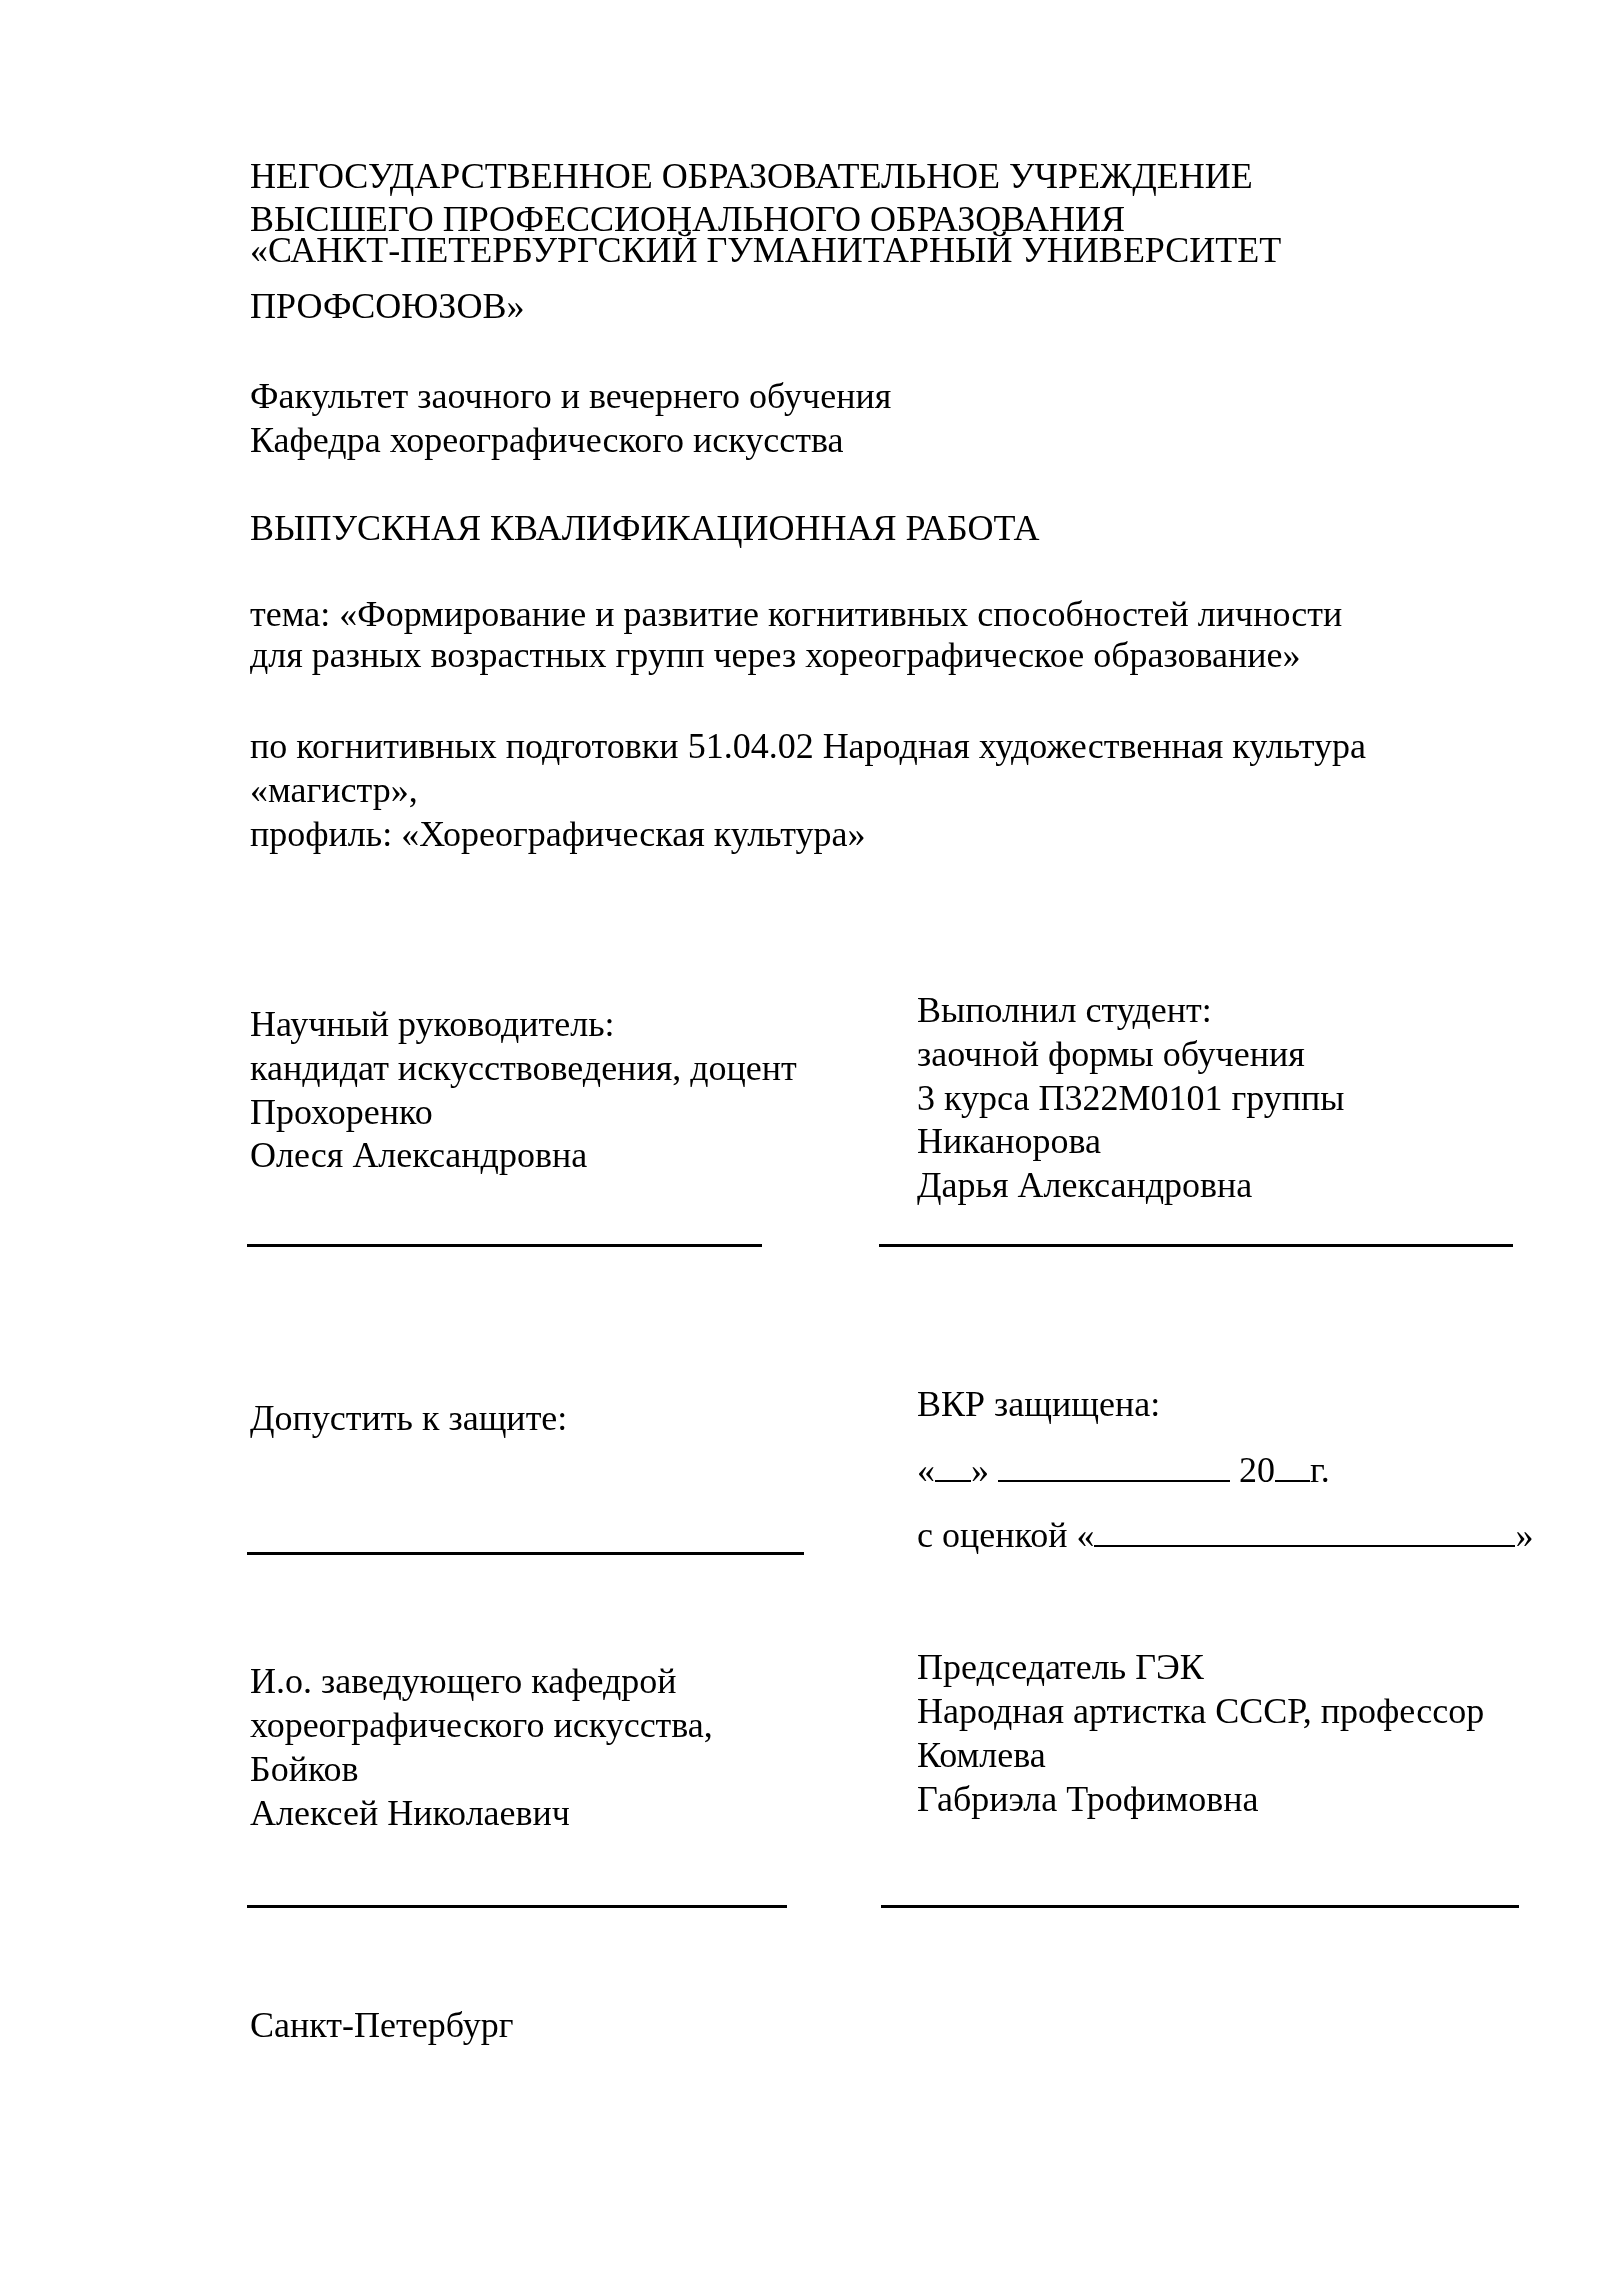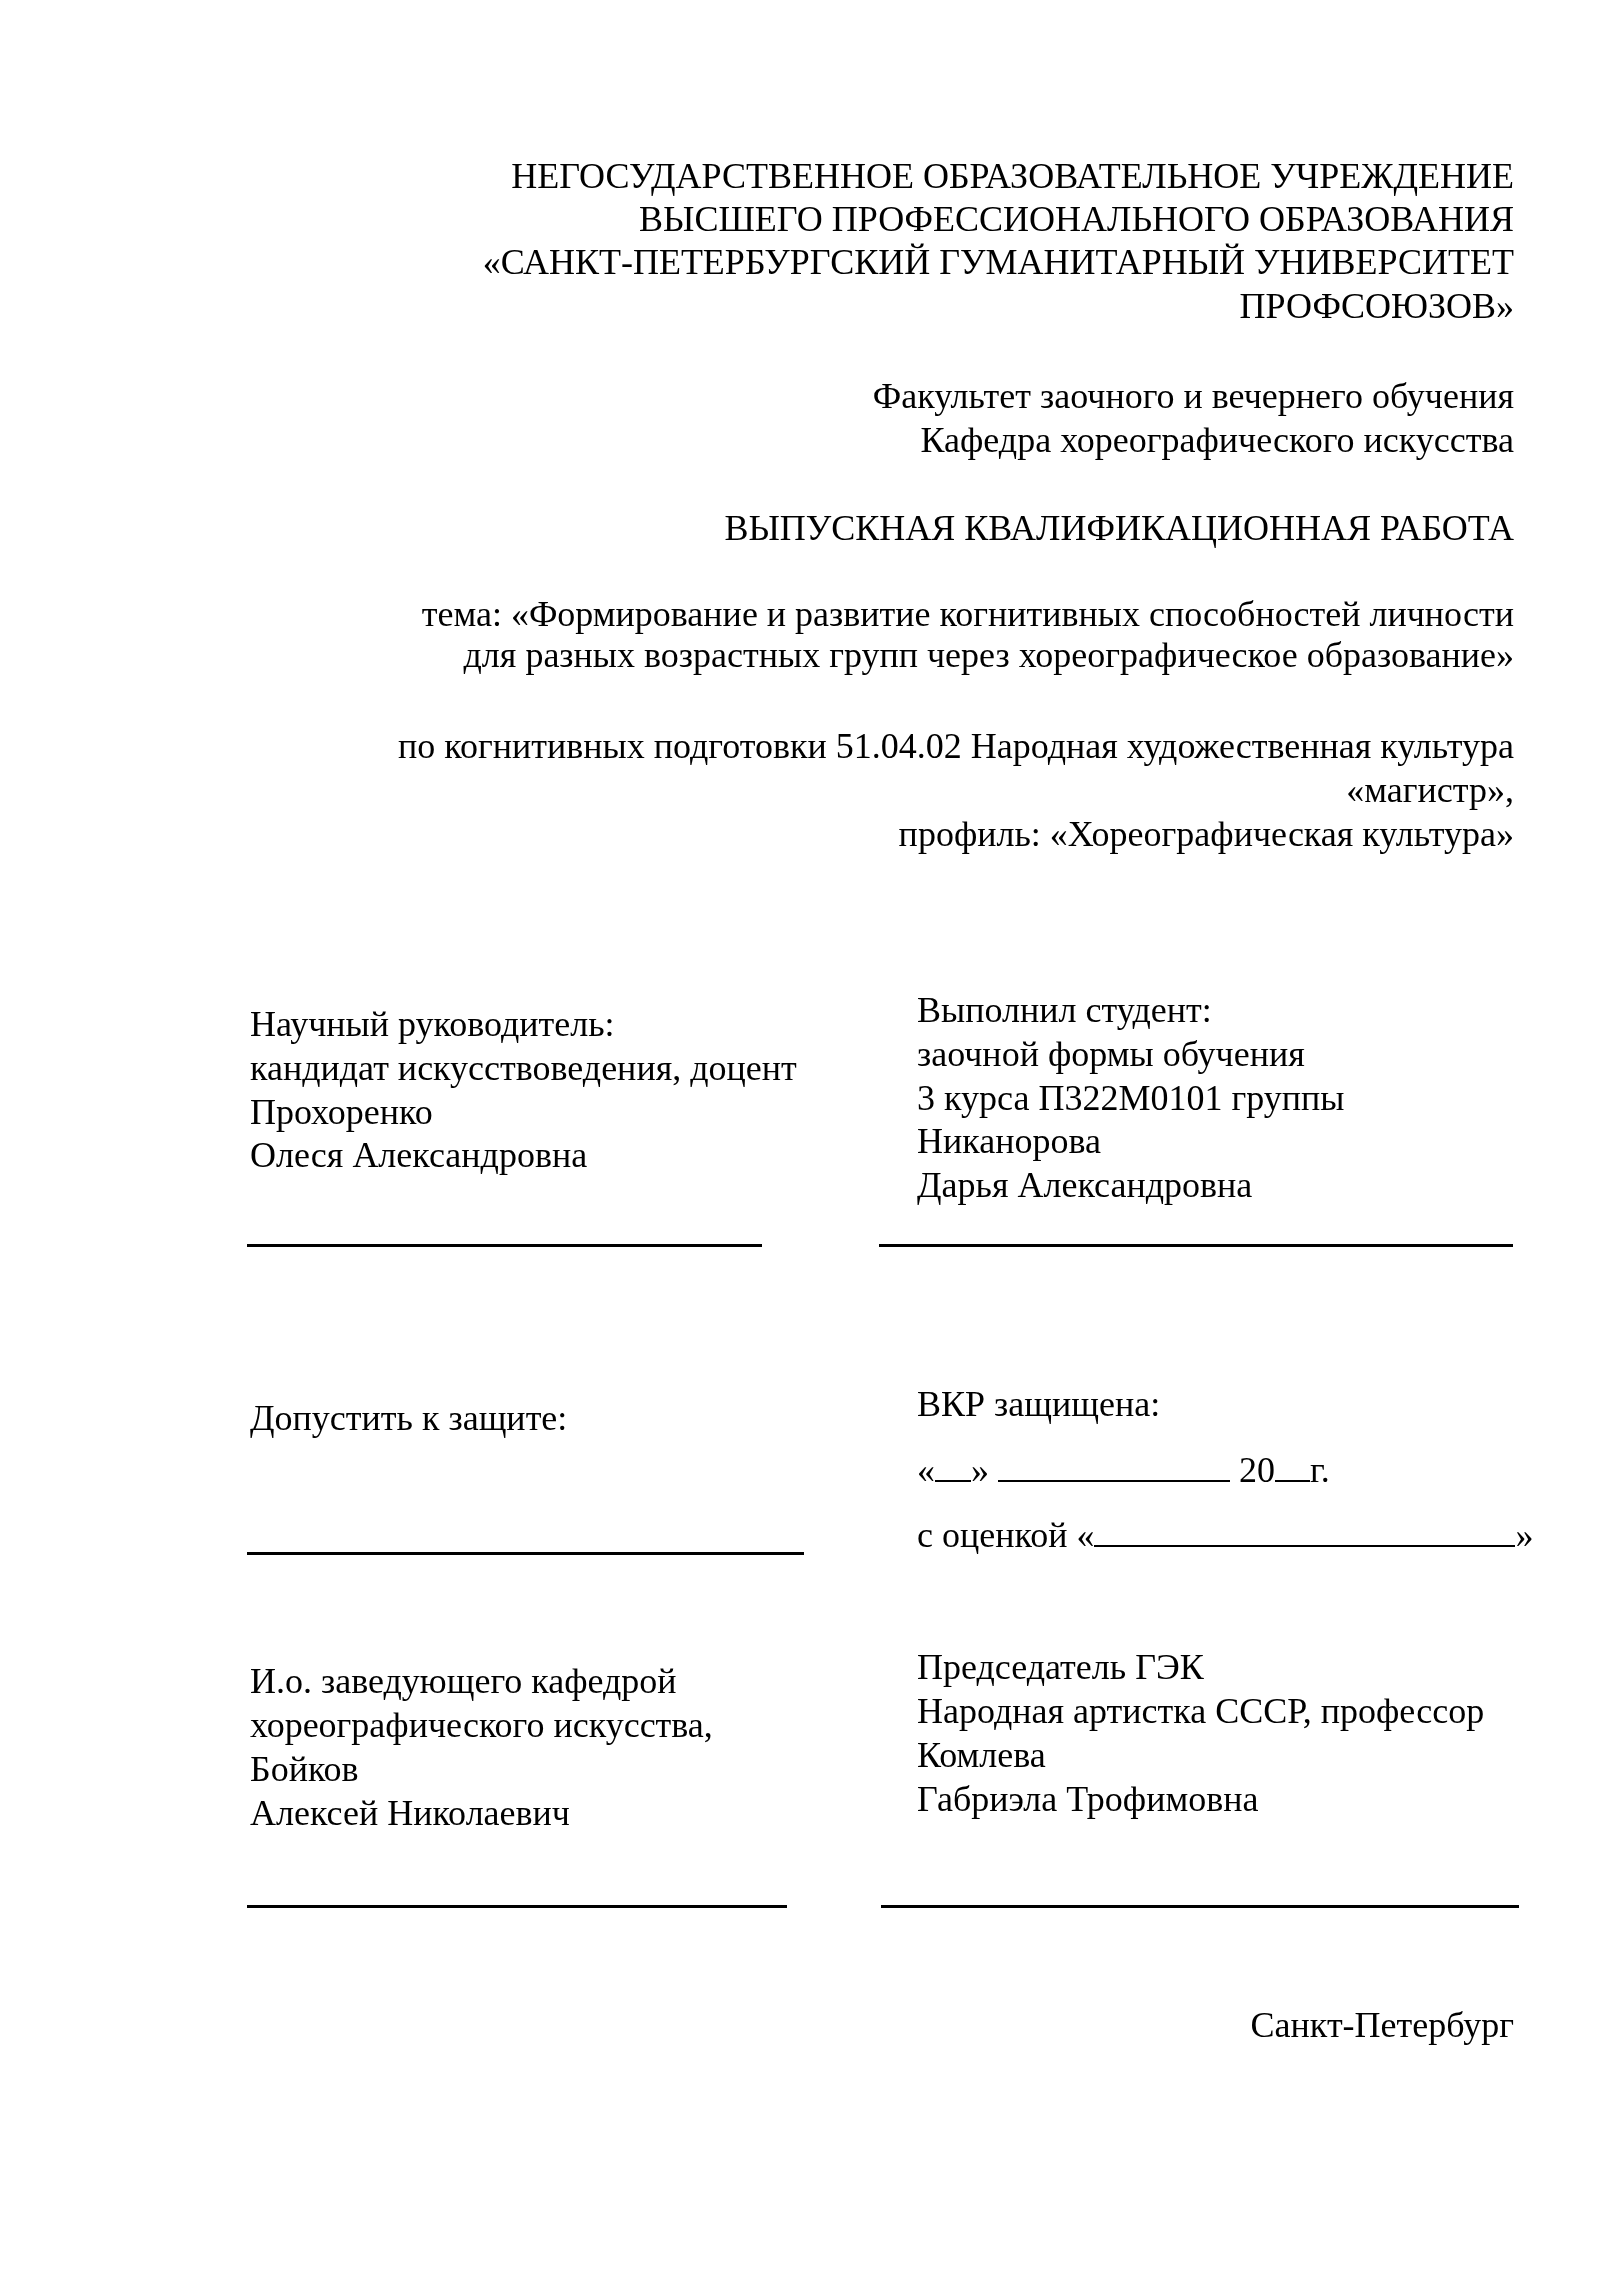--- a/index.html
+++ b/index.html
@@ -1,34 +1,34 @@
 <!DOCTYPE html>
 <html style="font-size:12.6px"><head>
 <meta charset="utf-8">
 <style>
   html, body { margin: 0; padding: 0; background: #ffffff; }
   body { width: 1623px; height: 2295px; position: relative; overflow: hidden;
          font-family: "Liberation Serif", "DejaVu Serif", serif; color: #000; }
   .page { position: absolute; left: 0; top: 0; width: 1623px; height: 2295px; background: #fff; }
   .ln { position: absolute; font-size: 36px; line-height: 44px; height: 44px; white-space: pre; }
-  .c { left: 250px; width: 1264px; text-align: right; }
+  .c { left: 250px; width: 1264px; text-align: left; }
   .lc { left: 250px; margin-top: 14px; }
   .rc { left: 881px; margin-left: 36px; }
   .b { font-weight: normal; }
   .rule { position: absolute; height: 3.1px; background: #000; }
   .blank { display: inline-block; border-bottom: 2.4px solid #000; height: 31px; vertical-align: baseline; }
 </style>
 </head>
 <body>
 
 <div class="page">
 
   <div class="ln c" style="top:154px">НЕГОСУДАРСТВЕННОЕ ОБРАЗОВАТЕЛЬНОЕ УЧРЕЖДЕНИЕ</div>
   <div class="ln c" style="top:197px">ВЫСШЕГО ПРОФЕССИОНАЛЬНОГО ОБРАЗОВАНИЯ</div>
-  <div class="ln c" style="top:240px">«САНКТ-ПЕТЕРБУРГСКИЙ ГУМАНИТАРНЫЙ УНИВЕРСИТЕТ</div>
+  <div class="ln c" style="top:228px">«САНКТ-ПЕТЕРБУРГСКИЙ ГУМАНИТАРНЫЙ УНИВЕРСИТЕТ</div>
   <div class="ln c" style="top:284px">ПРОФСОЮЗОВ»</div>
 
   <div class="ln c" style="top:374px">Факультет заочного и вечернего обучения</div>
   <div class="ln c" style="top:418px">Кафедра хореографического искусства</div>
 
   <div class="ln c b" style="top:506px">ВЫПУСКНАЯ КВАЛИФИКАЦИОННАЯ РАБОТА</div>
   <div class="ln c b" style="top:592px">тема: «Формирование и развитие когнитивных способностей личности</div>
   <div class="ln c b" style="top:633px">для разных возрастных групп через хореографическое образование»</div>
 
   <div class="ln c" style="top:724px"><span>по когнитивных подготовки </span><span class="b">51.04.02 Народная художественная культура</span></div>

